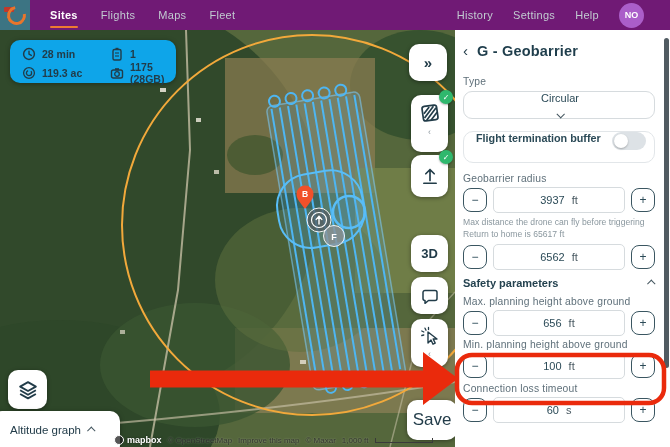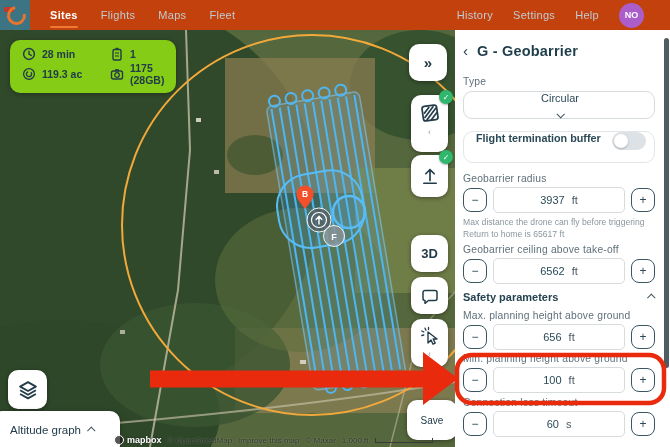--- a/index.html
+++ b/index.html
@@ -1,38 +1,38 @@
 <!DOCTYPE html>
 <html><head>
 <meta charset="utf-8">
 <style>
   * { margin:0; padding:0; box-sizing:border-box; }
   html,body { width:670px; height:447px; overflow:hidden; }
   body { font-family:"Liberation Sans","DejaVu Sans",sans-serif; background:#fff; position:relative; }
 
   
-  .topnav { height:30px; background:#c2410c; display:flex; align-items:center; position:relative; z-index:30; }
+  .topnav { height:30px; background:#701a75; display:flex; align-items:center; position:relative; z-index:30; }
   .logo { width:30px; height:30px; background:#3c7483; position:relative; overflow:hidden; flex:0 0 30px; }
   .logo-arc { position:absolute; left:7px; top:6px; width:19px; height:19px; border:3px solid #e8752c; border-radius:50%; border-top-color:transparent; transform:rotate(35deg); }
   .logo-dot { position:absolute; left:4px; top:7px; width:10px; height:5px; background:#c0392b; border-radius:1px; }
   .nav-items { display:flex; gap:23px; margin-left:20px; height:30px; align-items:center; }
   .nav-item { font-size:11px; color:#c2cbd1; letter-spacing:.3px; position:relative; line-height:30px; cursor:pointer; }
   .nav-item.active { color:#fff; font-weight:bold; }
   .nav-item.active::after { content:""; position:absolute; left:0; right:0; bottom:2px; height:2px; background:#ee7b31; border-radius:1px; }
   .nav-right { margin-left:auto; display:flex; align-items:center; gap:20px; padding-right:26px; }
   .nav-link { font-size:11px; color:#c2cbd1; letter-spacing:.3px; cursor:pointer; }
   .avatar { width:25px; height:25px; border-radius:50%; background:#ab5ec9; color:#fff; font-size:9px; font-weight:bold; display:flex; align-items:center; justify-content:center; }
 
   
   .main { display:flex; height:417px; position:relative; }
   .map { position:relative; width:455px; height:417px; overflow:hidden; background:#4d5f37; }
   .panel { position:relative; width:215px; height:417px; background:#fff; padding:10px 15px 0 8px; overflow:hidden; }
 
   
-  .info-card { position:absolute; left:10px; top:10px; width:166px; height:53px; background:#84cc16; border-radius:10px;
+  .info-card { position:absolute; left:10px; top:10px; width:166px; height:43px; background:#0ea5e9; border-radius:10px;
     box-shadow:0 1px 5px rgba(0,0,0,.35); display:grid; grid-template-columns:88px 1fr; padding:7px 0 7px 12px; z-index:10; }
   .info-cell { display:flex; align-items:center; gap:6px; font-size:10.5px; font-weight:bold; color:#223c49; }
   .info-cell svg { flex:0 0 auto; }
 
   .map-btn { position:absolute; background:#fff; border-radius:10px; box-shadow:0 1px 4px rgba(0,0,0,.4);
     display:flex; align-items:center; justify-content:center; color:#223c49; z-index:10; cursor:pointer; }
   .badge { position:absolute; top:-5px; right:-5px; width:14px; height:14px; border-radius:50%; background:#2fb86d;
     color:#fff; font-size:8px; display:flex; align-items:center; justify-content:center; box-shadow:0 1px 2px rgba(0,0,0,.3); }
   .mini-chev { font-size:9px; color:#8d989f; line-height:8px; }
   .col-card { flex-direction:column; justify-content:flex-start; padding-top:6px; gap:3px; }
@@ -251,21 +251,21 @@
     </div>
 
     <div class="map-btn col-card" style="left:411px; top:289px; width:37px; height:48px;">
       <svg width="20" height="22" viewBox="0 0 20 20">
         <path d="M8,6 L8,17 L11,14 L13,18.2 L15.2,17.1 L13.2,13 L17,13 Z" fill="none" stroke="#223c49" stroke-width="1.4" stroke-linejoin="round"></path>
         <path d="M5,2.2 L6,4.2 M1.8,5 L3.8,6 M1.8,9.5 L3.8,9 M8.5,1.5 L8.5,3.5" stroke="#223c49" stroke-width="1.3" stroke-linecap="round"></path>
       </svg>
       <span class="mini-chev">‹</span>
     </div>
 
-    <div class="map-btn" style="left:407px; top:370px; width:50px; height:40px; font-size:10px;">
+    <div class="map-btn" style="left:407px; top:370px; width:50px; height:40px; font-size:17px;">
       <span>Save</span>
     </div>
 
     <div class="map-btn" style="left:8px; top:340px; width:39px; height:39px;">
       <svg width="20" height="20" viewBox="0 0 14 14">
         <path d="M7,1.5 L12.5,4.6 L7,7.7 L1.5,4.6 Z" fill="none" stroke="#223c49" stroke-width="1.3" stroke-linejoin="round"></path>
         <path d="M1.5,7.2 L7,10.3 L12.5,7.2" fill="none" stroke="#223c49" stroke-width="1.3" stroke-linejoin="round"></path>
         <path d="M1.5,9.8 L7,12.9 L12.5,9.8" fill="none" stroke="#223c49" stroke-width="1.3" stroke-linejoin="round"></path>
       </svg>
     </div>
@@ -311,21 +311,20 @@
     <div class="stepper">
       <div class="step-btn">−</div>
       <div class="num-input">
         <span>3937</span>
         <span class="unit">ft</span>
       </div>
       <div class="step-btn">+</div>
     </div>
     <div class="helper">Max distance the drone can fly before triggering Return to home is 65617 ft</div>
 
-    <div class="field-label mt3">Geobarrier ceiling above take-off</div>
     <div class="stepper">
       <div class="step-btn">−</div>
       <div class="num-input">
         <span>6562</span>
         <span class="unit">ft</span>
       </div>
       <div class="step-btn">+</div>
     </div>
 
     <div class="safety-row">

